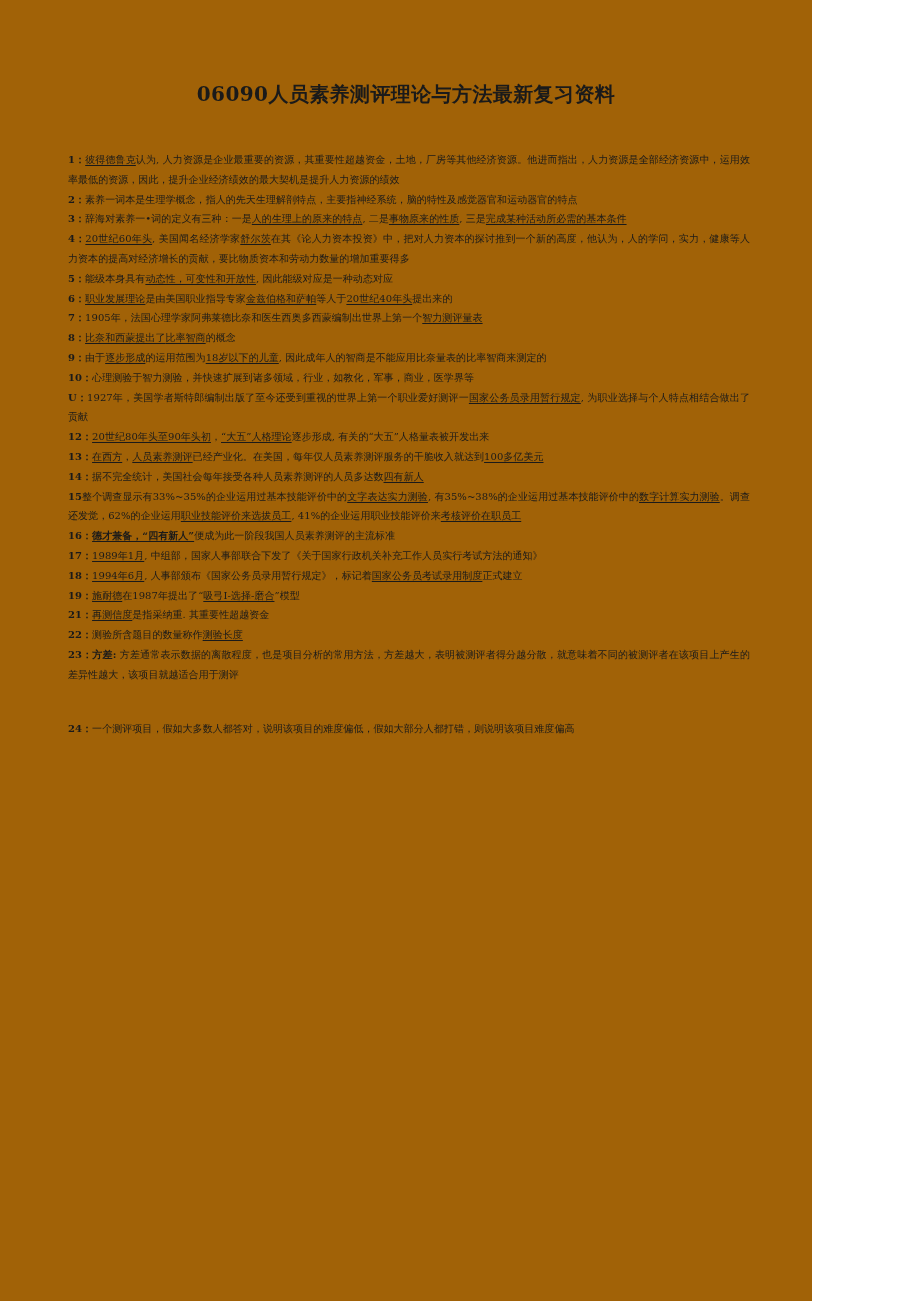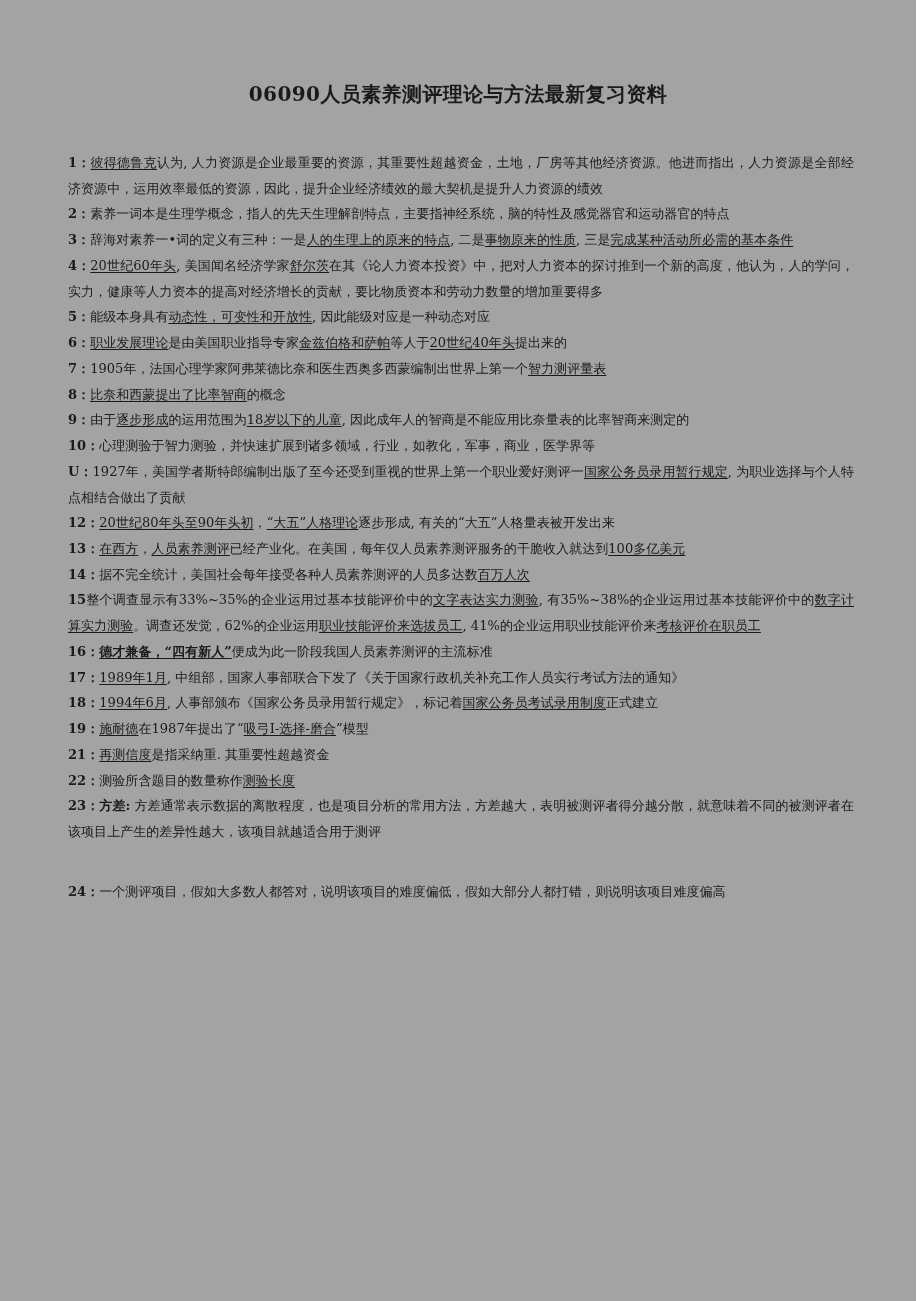--- a/index.html
+++ b/index.html
@@ -9,23 +9,23 @@
   }
   body {
     width: 920px;
     height: 1301px;
     font-family: "DejaVu Serif", "Liberation Serif", serif;
     color: #1a1a1a;
     overflow: hidden;
   }
   .page {
     position: relative;
-    width: 916px;
+    width: 812px;
     height: 1301px;
-    background: #a3a3a3;
+    background: #a16207;
     box-sizing: border-box;
     padding: 0;
   }
   .doc-title {
     text-align: center;
     font-size: 20px;
     font-weight: bold;
     letter-spacing: 0.4px;
     margin: 0;
     padding-top: 82px;
@@ -36,21 +36,21 @@
     padding: 0 62px 0 68px;
     margin-top: 44px;
   }
   .section-head {
     font-size: 14.2px;
     line-height: 1.55;
     margin: 0 0 8px 0;
     letter-spacing: 0.2px;
   }
   .q {
-    font-size: 13px;
+    font-size: 10px;
     line-height: 1.98;
     margin: 0;
     text-align: justify;
     text-justify: inter-ideograph;
     letter-spacing: 0.05px;
     word-break: break-all;
   }
   .q .num {
     font-weight: bold;
   }
@@ -82,21 +82,21 @@
         <p class="q"><span class="num">4：</span><span class="u">20世纪60年头</span><span>, 美国闻名经济学家</span><span class="u">舒尔茨</span><span>在其《论人力资本投资》中，把对人力资本的探讨推到一个新的高度，他认为，人的学问，实力，健康等人力资本的提高对经济增长的贡献，要比物质资本和劳动力数量的增加重要得多</span></p>
         <p class="q"><span class="num">5：</span><span>能级本身具有</span><span class="u">动态性，可变性和开放性</span><span>, 因此能级对应是一种动态对应</span></p>
         <p class="q"><span class="num">6：</span><span class="u">职业发展理论</span><span>是由美国职业指导专家</span><span class="u">金兹伯格和萨帕</span><span>等人于</span><span class="u">20世纪40年头</span><span>提出来的</span></p>
         <p class="q"><span class="num">7：</span><span>1905年，法国心理学家阿弗莱德比奈和医生西奥多西蒙编制出世界上第一个</span><span class="u">智力测评量表</span></p>
         <p class="q"><span class="num">8：</span><span class="u">比奈和西蒙提出了</span><span class="u">比率智商</span><span>的概念</span></p>
         <p class="q"><span class="num">9：</span><span>由于</span><span class="u">逐步形成</span><span>的运用范围为</span><span class="u">18岁以下的儿童</span><span>, 因此成年人的智商是不能应用比奈量表的比率智商来测定的</span></p>
         <p class="q"><span class="num">10：</span><span>心理测验于智力测验，并快速扩展到诸多领域，行业，如教化，军事，商业，医学界等</span></p>
         <p class="q"><span class="num">U：</span><span>1927年，美国学者斯特郎编制出版了至今还受到重视的世界上第一个职业爱好测评一</span><span class="u">国家公务员录用暂行规定</span><span>, 为职业选择与个人特点相结合做出了贡献</span></p>
         <p class="q"><span class="num">12：</span><span class="u">20世纪80年头至90年头初</span><span>，</span><span class="u">“大五”人格理论</span><span>逐步形成, 有关的“大五”人格量表被开发出来</span></p>
         <p class="q"><span class="num">13：</span><span class="u">在西方</span><span>，</span><span class="u">人员素养测评</span><span>已经产业化。在美国，每年仅人员素养测评服务的干脆收入就达到</span><span class="u">100多亿美元</span></p>
-        <p class="q"><span class="num">14：</span><span>据不完全统计，美国社会每年接受各种人员素养测评的人员多达数</span><span class="u">百万人次</span></p>
+        <p class="q"><span class="num">14：</span><span>据不完全统计，美国社会每年接受各种人员素养测评的人员多达数</span><span class="u">四有新人</span></p>
         <p class="q"><span class="num">15</span><span>整个调查显示有33%~35%的企业运用过基本技能评价中的</span><span class="u">文字表达实力测验</span><span>, 有35%~38%的企业运用过基本技能评价中的</span><span class="u">数字计算实力测验</span><span>。调查还发觉，62%的企业运用</span><span class="u">职业技能评价来选拔员工</span><span>, 41%的企业运用职业技能评价来</span><span class="u">考核评价在职员工</span></p>
         <p class="q"><span class="num">16：</span><span class="u b">德才兼备，“四有新人”</span><span>便成为此一阶段我国人员素养测评的主流标准</span></p>
         <p class="q"><span class="num">17：</span><span class="u">1989年1月</span><span>, 中组部，国家人事部联合下发了《关于国家行政机关补充工作人员实行考试方法的通知》</span></p>
         <p class="q"><span class="num">18：</span><span class="u">1994年6月</span><span>, 人事部颁布《国家公务员录用暂行规定》，标记着</span><span class="u">国家公务员考试录用制度</span><span>正式建立</span></p>
         <p class="q"><span class="num">19：</span><span class="u">施耐德</span><span>在1987年提出了“</span><span class="u">吸弓I-选择-磨合</span><span>”模型</span></p>
         <p class="q"><span class="num">21：</span><span class="u">再测信度</span><span>是指采纳重. 其重要性超越资金</span></p>
         <p class="q"><span class="num">22：</span><span>测验所含题目的数量称作</span><span class="u">测验长度</span></p>
         <p class="q"><span class="num">23：</span><span class="b">方差:</span><span> 方差通常表示数据的离散程度，也是项目分析的常用方法，方差越大，表明被测评者得分越分散，就意味着不同的被测评者在该项目上产生的差异性越大，该项目就越适合用于测评</span></p>
         <p class="q spaced-top"><span class="num">24：</span><span>一个测评项目，假如大多数人都答对，说明该项目的难度偏低，假如大部分人都打错，则说明该项目难度偏高</span></p>
       </div>

